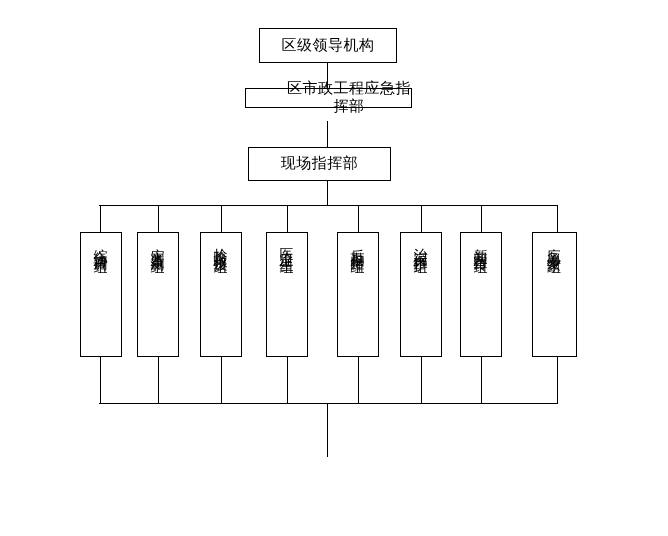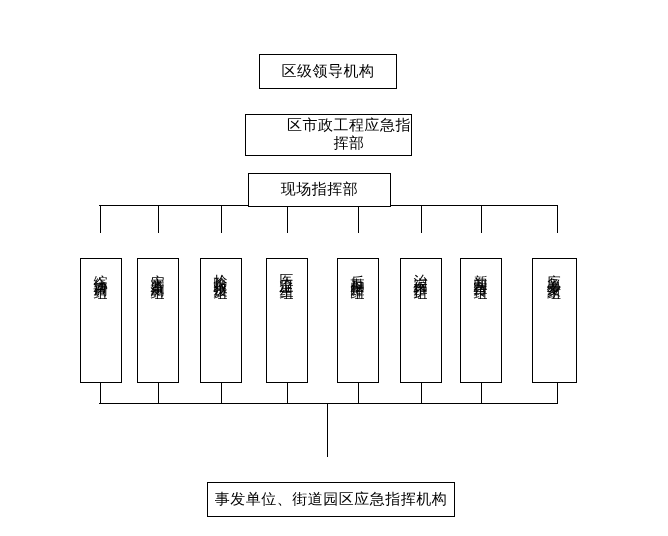--- a/index.html
+++ b/index.html
@@ -21,42 +21,41 @@
   .node {
     position: absolute;
     border: 1px solid #000000;
     background: #ffffff;
     box-sizing: border-box;
     display: flex;
     align-items: center;
     justify-content: center;
     text-align: center;
     z-index: 3;
-    margin-top: 26px;
   }
   .node-label {
     display: block;
     line-height: 1.18;
     letter-spacing: 0.5px;
   }
   
   .top-node .node-label {
     font-size: 15px;
   }
   #node-district-leadership {
     left: 259px;
     top: 28px;
     width: 138px;
     height: 35px;
   }
   #node-municipal-hq {
     left: 245px;
     top: 88px;
     width: 167px;
-    height: 42px;
+    height: 20px;
     padding-left: 41px;
   }
   #node-onsite-hq {
     left: 248px;
     top: 147px;
     width: 143px;
     height: 34px;
   }
   #node-bottom-unit {
     left: 207px;
@@ -167,17 +166,14 @@
   <div class="vline" style="left:287px; top:357px; height:47px;"></div>
   <div class="vline" style="left:358px; top:357px; height:47px;"></div>
   <div class="vline" style="left:421px; top:357px; height:47px;"></div>
   <div class="vline" style="left:481px; top:357px; height:47px;"></div>
   <div class="vline" style="left:557px; top:357px; height:47px;"></div>
 
   <div class="hline" style="left:99px; top:403px; width:459px;"></div>
 
   <div class="vline" style="left:327px; top:403px; height:54px;"></div>
 
-  <div class="node" id="node-bottom-unit">
-    <span class="node-label">事发单位、街道园区应急指挥机构</span>
-  </div>
 
 </div>
 
 </body></html>

